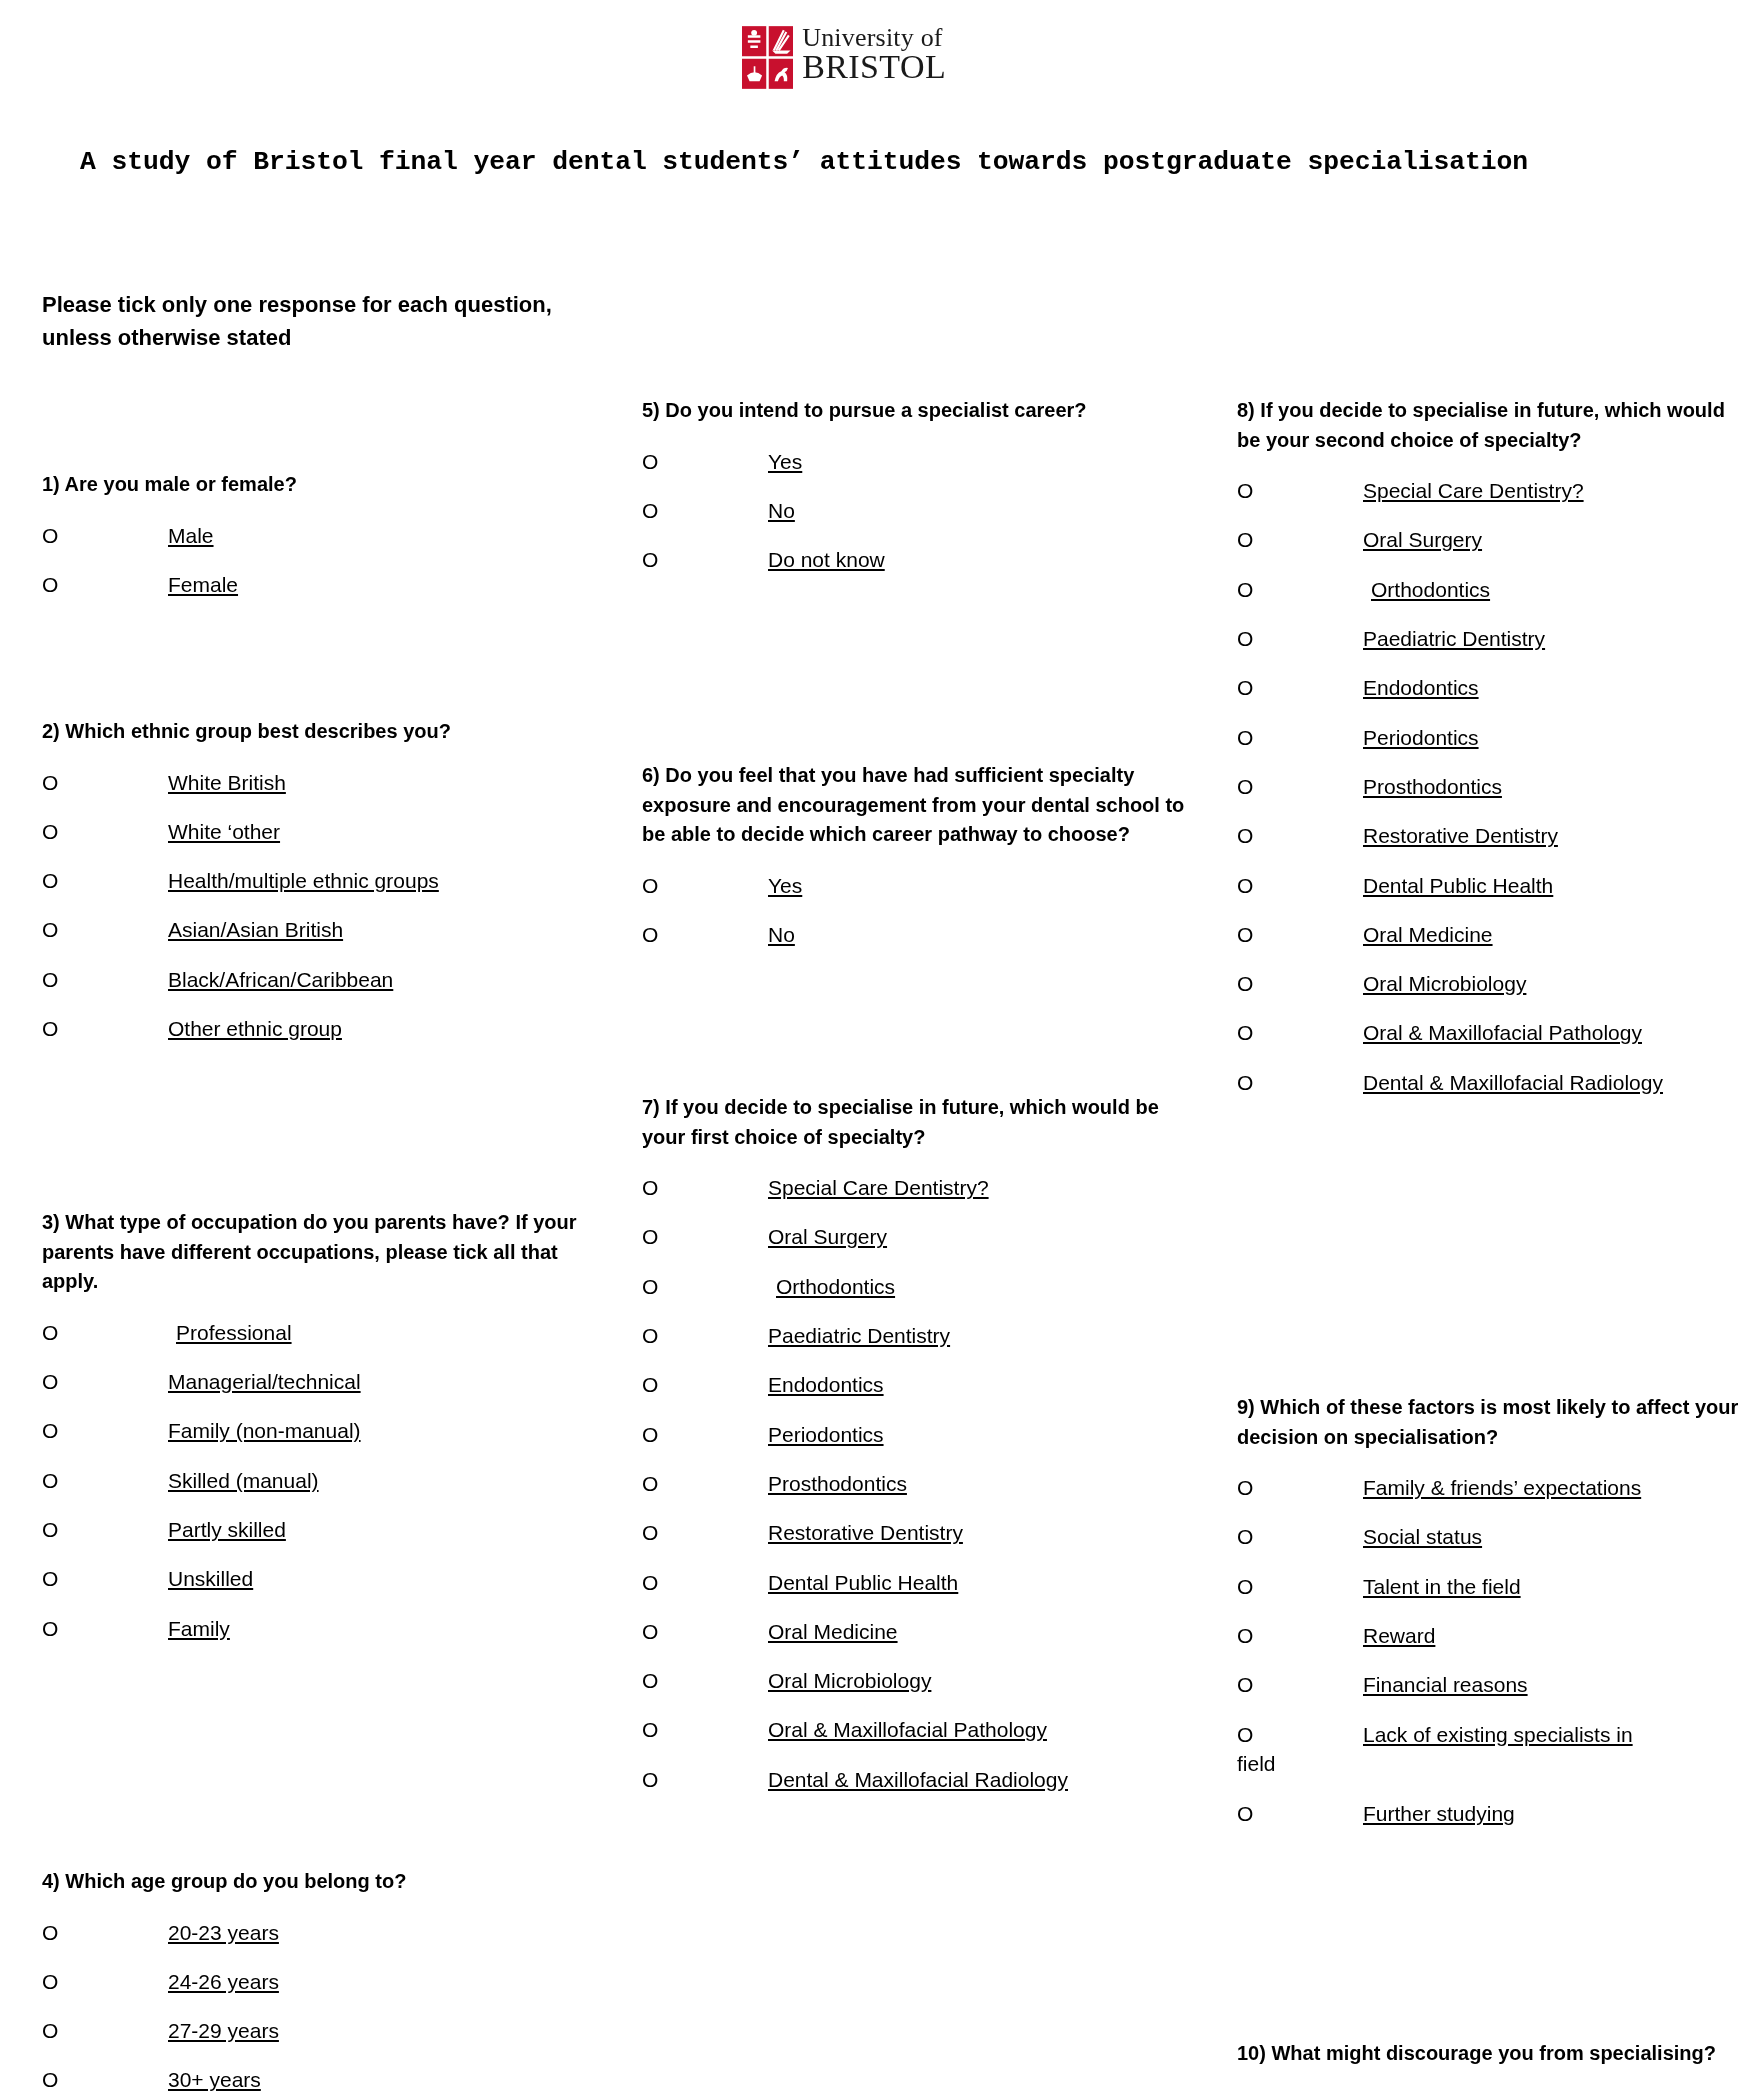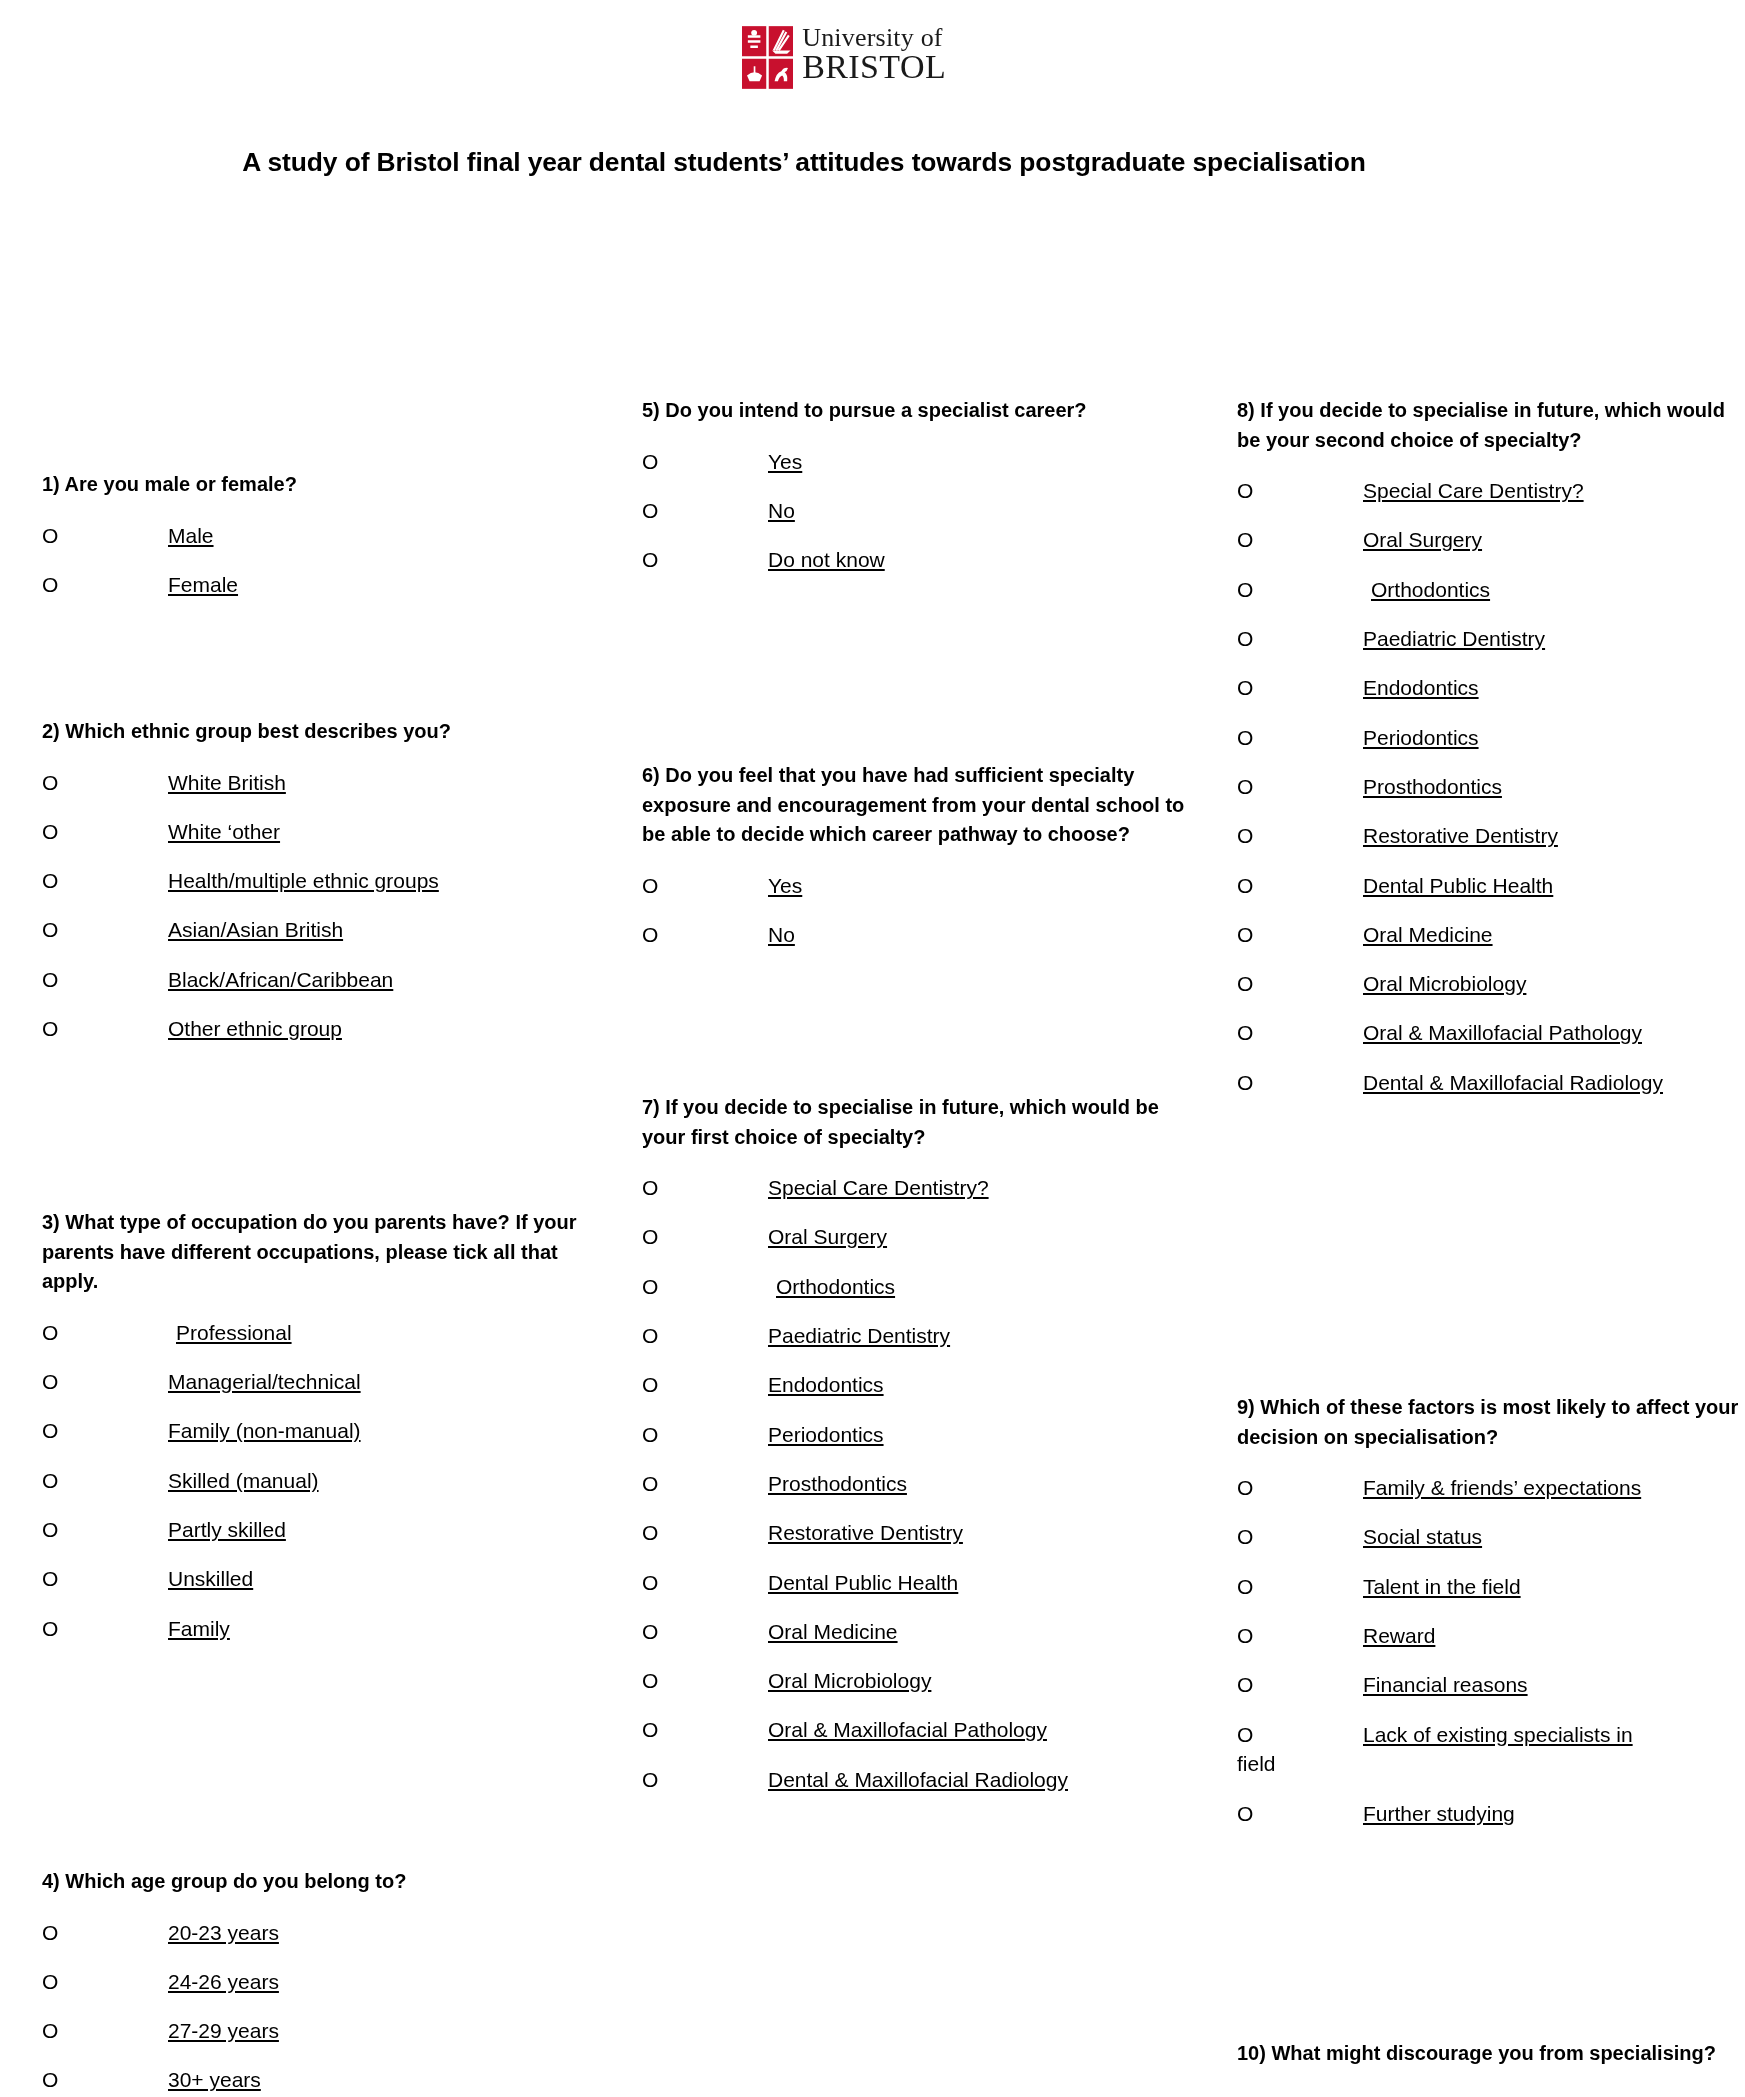--- a/index.html
+++ b/index.html
@@ -56,20 +56,21 @@
   
   .doc-title {
     position: absolute;
     left: 0;
     top: 147px;
     width: 1608px;
     text-align: center;
     font-size: 26.4px;
     font-weight: bold;
     letter-spacing: -0.1px;
+    font-family: Liberation Mono, monospace;
   }
 
   
   .instruction {
     position: absolute;
     left: 42px;
     top: 289px;
     width: 524px;
     font-size: 22px;
     font-weight: bold;
@@ -150,20 +151,21 @@
       </svg>
     </div>
     <div class="wordmark">
       <span class="w1">University of</span>
       <span class="w2">BRISTOL</span>
     </div>
   </div>
 
   <div class="doc-title">A study of Bristol final year dental students’ attitudes towards postgraduate specialisation</div>
 
+  <div class="instruction">Please tick only one response for each question, unless otherwise stated</div>
 
   <div class="col col-1">
 
     <div class="qblock" style="top:470px;">
       <div class="qtext">1) Are you male or female?</div>
       <ul class="options">
         <li class="opt">
           <span class="marker">O</span>
           <span class="lbl">Male</span>
         </li>

